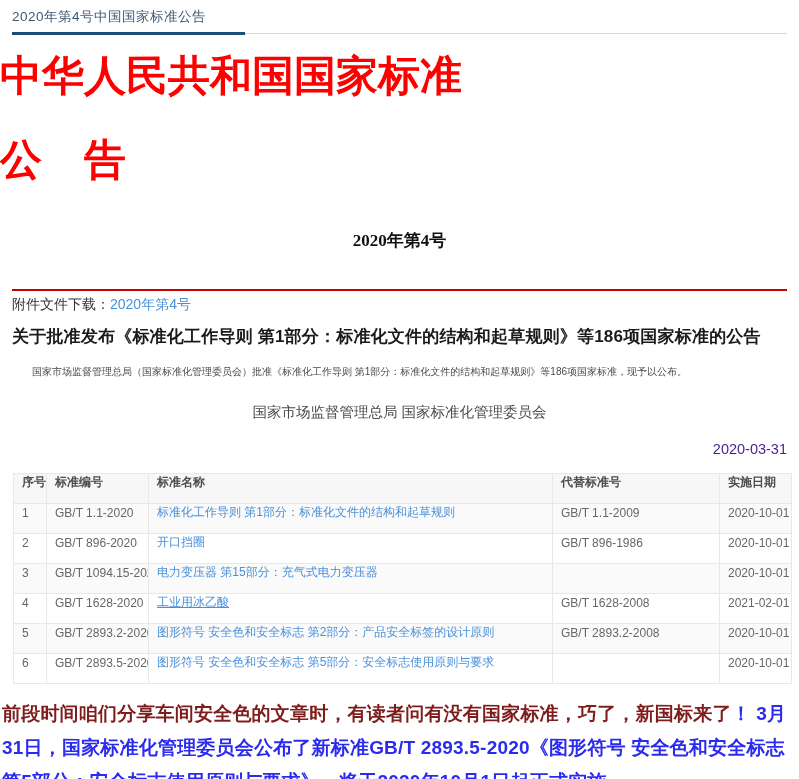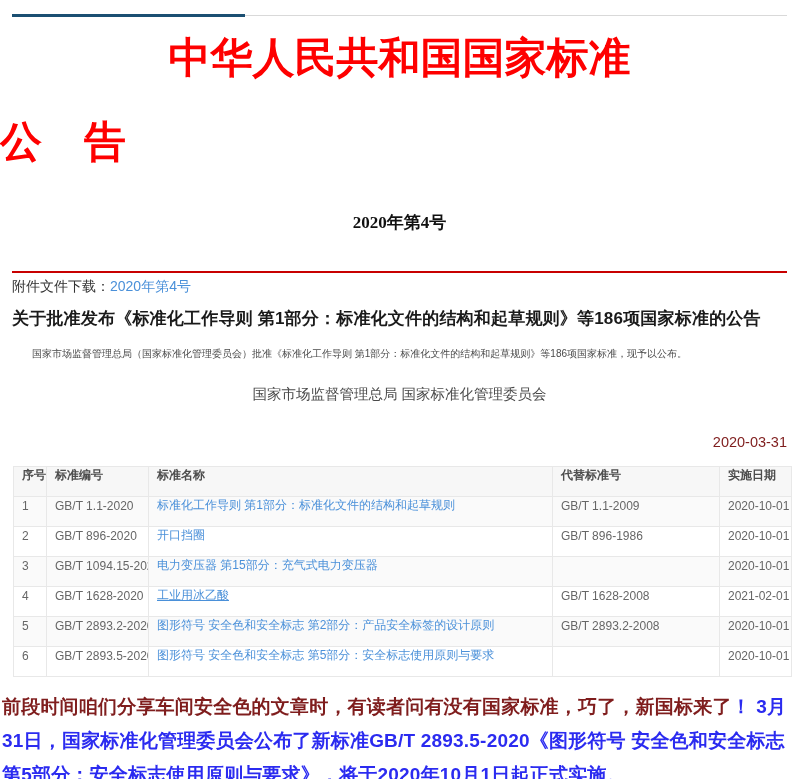--- a/index.html
+++ b/index.html
@@ -12,54 +12,55 @@
   }
   *{box-sizing:border-box;margin:0;padding:0;}
   html,body{width:799px;height:779px;overflow:hidden;background:#fff;}
   body{font-family:"Liberation Sans",sans-serif;}
 
   .topbar{padding:8px 12px 0 12px;}
   .breadcrumb{font-size:13.5px;color:var(--breadcrumb-blue);letter-spacing:0.5px;}
   .underline-track{position:relative;margin-top:5px;height:3px;border-bottom:1px solid #d9d9d9;}
   .underline-accent{position:absolute;left:0;top:1px;width:233px;height:3px;background:var(--navy);}
 
-  .doc-title{margin-top:20px;text-align:center;font-family:"Liberation Serif",serif;
+  .doc-title{margin-top:20px;text-align:left;font-family:"Liberation Serif",serif;
     font-weight:bold;font-size:42px;color:var(--title-red);line-height:1.05;}
   .doc-subtitle{margin-top:40px;text-align:left;font-family:"Liberation Serif",serif;
     font-weight:bold;font-size:42px;color:var(--title-red);line-height:1.05;}
   .issue-no{margin-top:47px;text-align:center;font-family:"Liberation Serif",serif;
     font-weight:bold;font-size:17px;color:#111;}
 
   .red-divider{margin:37px 12px 0 12px;height:2px;background:var(--divider-red);}
 
   .attachment{margin:5px 12px 0 12px;font-size:14px;color:#333;}
   .attachment a{color:var(--link-blue);text-decoration:none;cursor:pointer;}
 
   .notice-heading{margin:11px 12px 0 12px;font-size:17px;font-weight:bold;color:#1a1a1a;letter-spacing:0.2px;}
   .notice-body{margin:9px 12px 0 12px;font-size:10px;color:#4a4a4a;line-height:30px;text-indent:2em;}
   .signature{margin:16px 12px 0 12px;text-align:center;font-size:14.5px;color:#4a4a4a;}
-  .doc-date{margin:30px 12px 0 12px;text-align:right;font-size:14.5px;color:#7f1d1d;}
+  .doc-date{margin:19px 12px 0 12px;text-align:right;font-size:14.5px;color:#4c1d95;}
 
   table.std{margin:16px 0 0 13px;width:778px;border-collapse:collapse;table-layout:fixed;
     font-size:12px;color:#666;}
   table.std th,table.std td{border:1px solid #e8e8e8;height:27px;padding:0 4px 12px 8px;
     text-align:left;vertical-align:middle;overflow:hidden;white-space:nowrap;}
   table.std thead th{background:#f7f7f7;color:#4d4d4d;font-weight:bold;}
   table.std tbody tr:nth-child(odd) td{background:#fafafa;}
   table.std a{color:var(--link-blue);text-decoration:none;cursor:pointer;}
   table.std a.hover-underline{text-decoration:underline;}
 
   .footer-para{margin:13px 0 0 0;padding:0 2px;font-size:19px;font-weight:bold;line-height:34px;letter-spacing:0.2px;}
   .footer-black{color:#7f1d1d;}
   .footer-blue{color:var(--footer-blue);}
 </style>
 </head>
 <body>
 
 <div class="topbar">
+  <div class="breadcrumb">2020年第4号中国国家标准公告</div>
   <div class="underline-track">
     <div class="underline-accent"></div>
   </div>
 </div>
 
 <h1 class="doc-title">中华人民共和国国家标准</h1>
 <div class="doc-subtitle">公　告</div>
 <div class="issue-no">2020年第4号</div>
 
 <div class="red-divider"></div>

